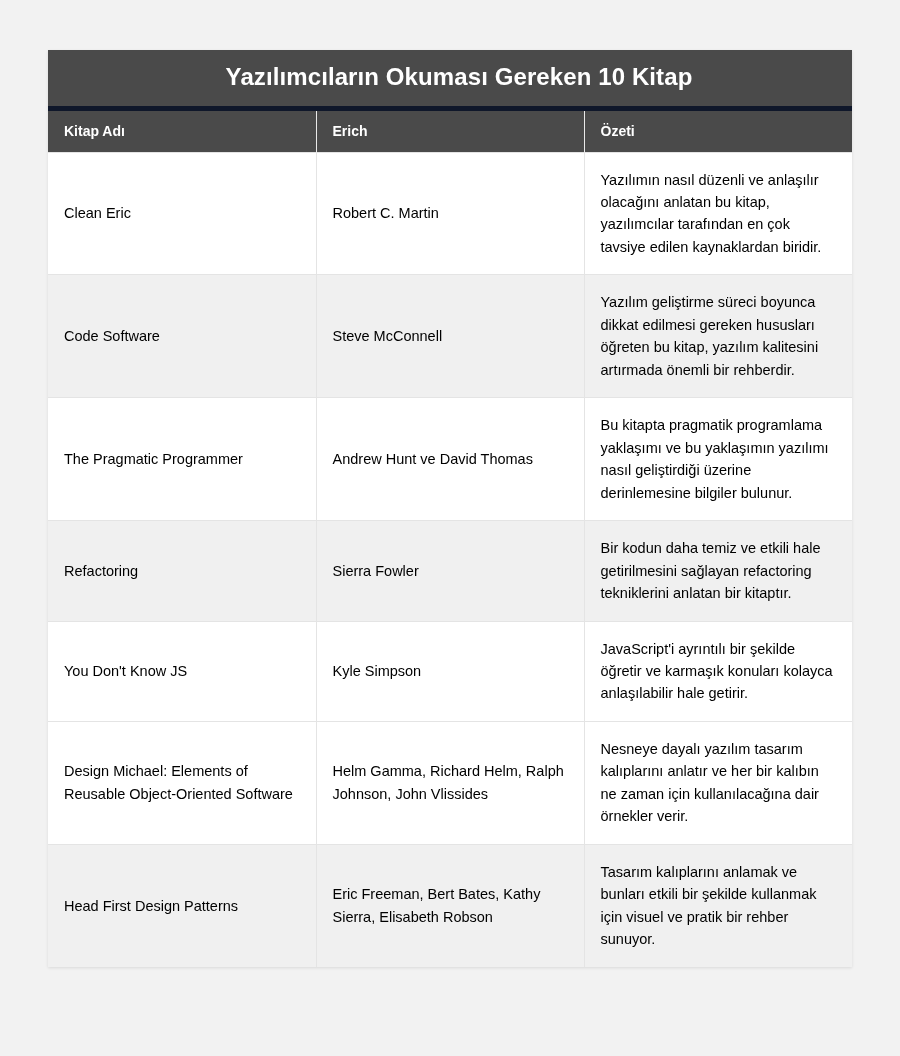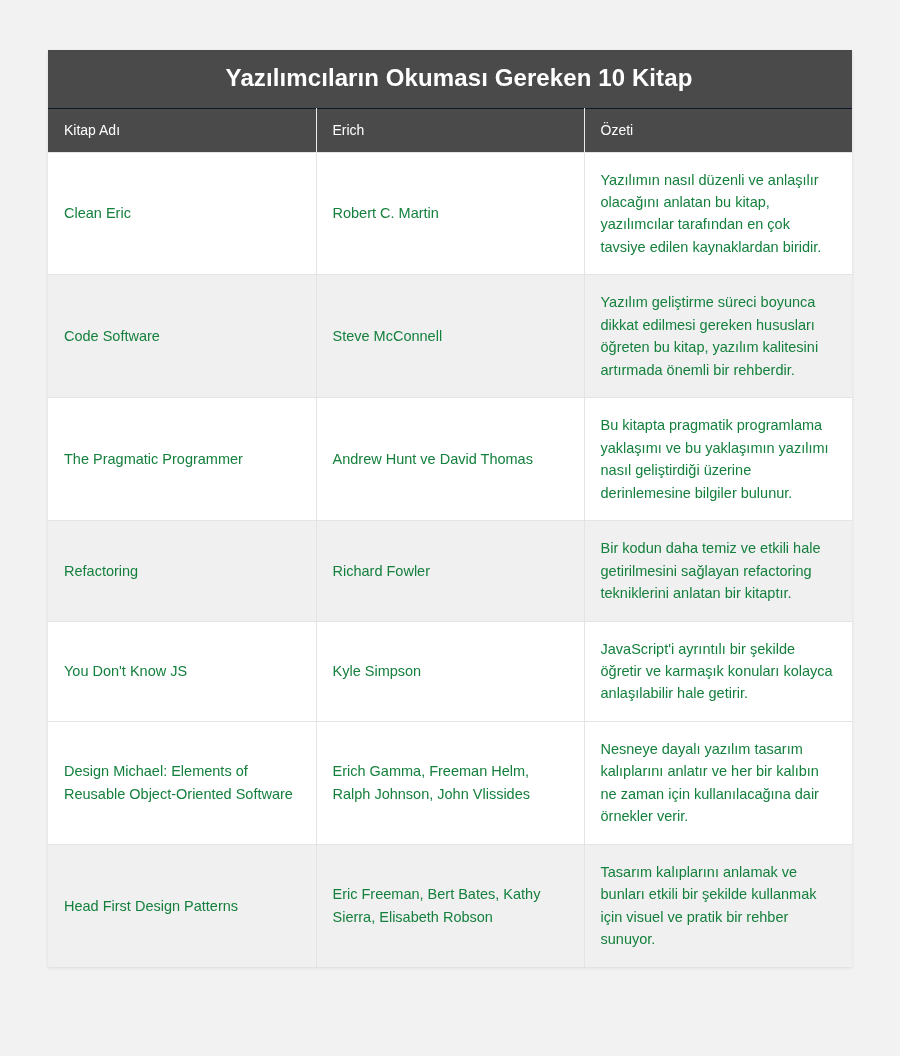--- a/index.html
+++ b/index.html
@@ -33,55 +33,55 @@
     border-collapse: collapse;
     table-layout: fixed;
   }
 
   
   .title-bar {
     background: #4a4a4a;
     height: 58px;
     box-sizing: border-box;
     padding: 0 18px;
-    border-bottom: 1px solid #0f172a;
+    border-bottom: 5px solid #0f172a;
   }
   .title-bar-cell {
     vertical-align: middle;
   }
   .page-title {
     color: #ffffff;
     font-size: 24px;
     font-weight: bold;
     letter-spacing: 0.1px;
     line-height: 1.2;
     margin: 0;
     padding: 0 0 0 18px;
     white-space: nowrap;
   }
 
   
   .col-head {
     background: #4a4a4a;
     color: #ffffff;
     font-size: 14px;
-    font-weight: normal;
+    font-weight: bold;
     text-align: left;
     height: 44px;
     padding: 0 16px;
     box-sizing: border-box;
     vertical-align: middle;
     border-right: 1px solid #e9e9e9;
   }
   .col-head:last-child { border-right: none; }
 
   
   .data-row td {
     font-size: 14.5px;
-    color: #15803d;
+    color: #000000;
     line-height: 1.55;
     padding: 16px;
     vertical-align: middle;
     border-right: 1px solid #e4e4e4;
     border-top: 1px solid #e4e4e4;
     word-wrap: break-word;
   }
   .data-row td:last-child { border-right: none; }
   .data-row.odd  td { background: #ffffff; }
   .data-row.even td { background: #f0f0f0; }
@@ -124,31 +124,31 @@
           <td class="col-author">Steve McConnell</td>
           <td class="cell-summary col-summary">Yazılım geliştirme süreci boyunca dikkat edilmesi gereken hususları öğreten bu kitap, yazılım kalitesini artırmada önemli bir rehberdir.</td>
         </tr>
         <tr class="data-row odd">
           <td class="col-title">The Pragmatic Programmer</td>
           <td class="col-author">Andrew Hunt ve David Thomas</td>
           <td class="cell-summary col-summary">Bu kitapta pragmatik programlama yaklaşımı ve bu yaklaşımın yazılımı nasıl geliştirdiği üzerine derinlemesine bilgiler bulunur.</td>
         </tr>
         <tr class="data-row even">
           <td class="col-title">Refactoring</td>
-          <td class="col-author">Richard Fowler</td>
+          <td class="col-author">Sierra Fowler</td>
           <td class="cell-summary col-summary">Bir kodun daha temiz ve etkili hale getirilmesini sağlayan refactoring tekniklerini anlatan bir kitaptır.</td>
         </tr>
         <tr class="data-row odd">
           <td class="col-title">You Don't Know JS</td>
           <td class="col-author">Kyle Simpson</td>
           <td class="cell-summary col-summary">JavaScript'i ayrıntılı bir şekilde öğretir ve karmaşık konuları kolayca anlaşılabilir hale getirir.</td>
         </tr>
         <tr class="data-row odd">
           <td class="col-title">Design Michael: Elements of Reusable Object-Oriented Software</td>
-          <td class="col-author">Erich Gamma, Freeman Helm, Ralph Johnson, John Vlissides</td>
+          <td class="col-author">Helm Gamma, Richard Helm, Ralph Johnson, John Vlissides</td>
           <td class="cell-summary col-summary">Nesneye dayalı yazılım tasarım kalıplarını anlatır ve her bir kalıbın ne zaman için kullanılacağına dair örnekler verir.</td>
         </tr>
         <tr class="data-row even">
           <td class="col-title">Head First Design Patterns</td>
           <td class="col-author">Eric Freeman, Bert Bates, Kathy Sierra, Elisabeth Robson</td>
           <td class="cell-summary col-summary">Tasarım kalıplarını anlamak ve bunları etkili bir şekilde kullanmak için visuel ve pratik bir rehber sunuyor.</td>
         </tr>
       </tbody>
 
   </table>

